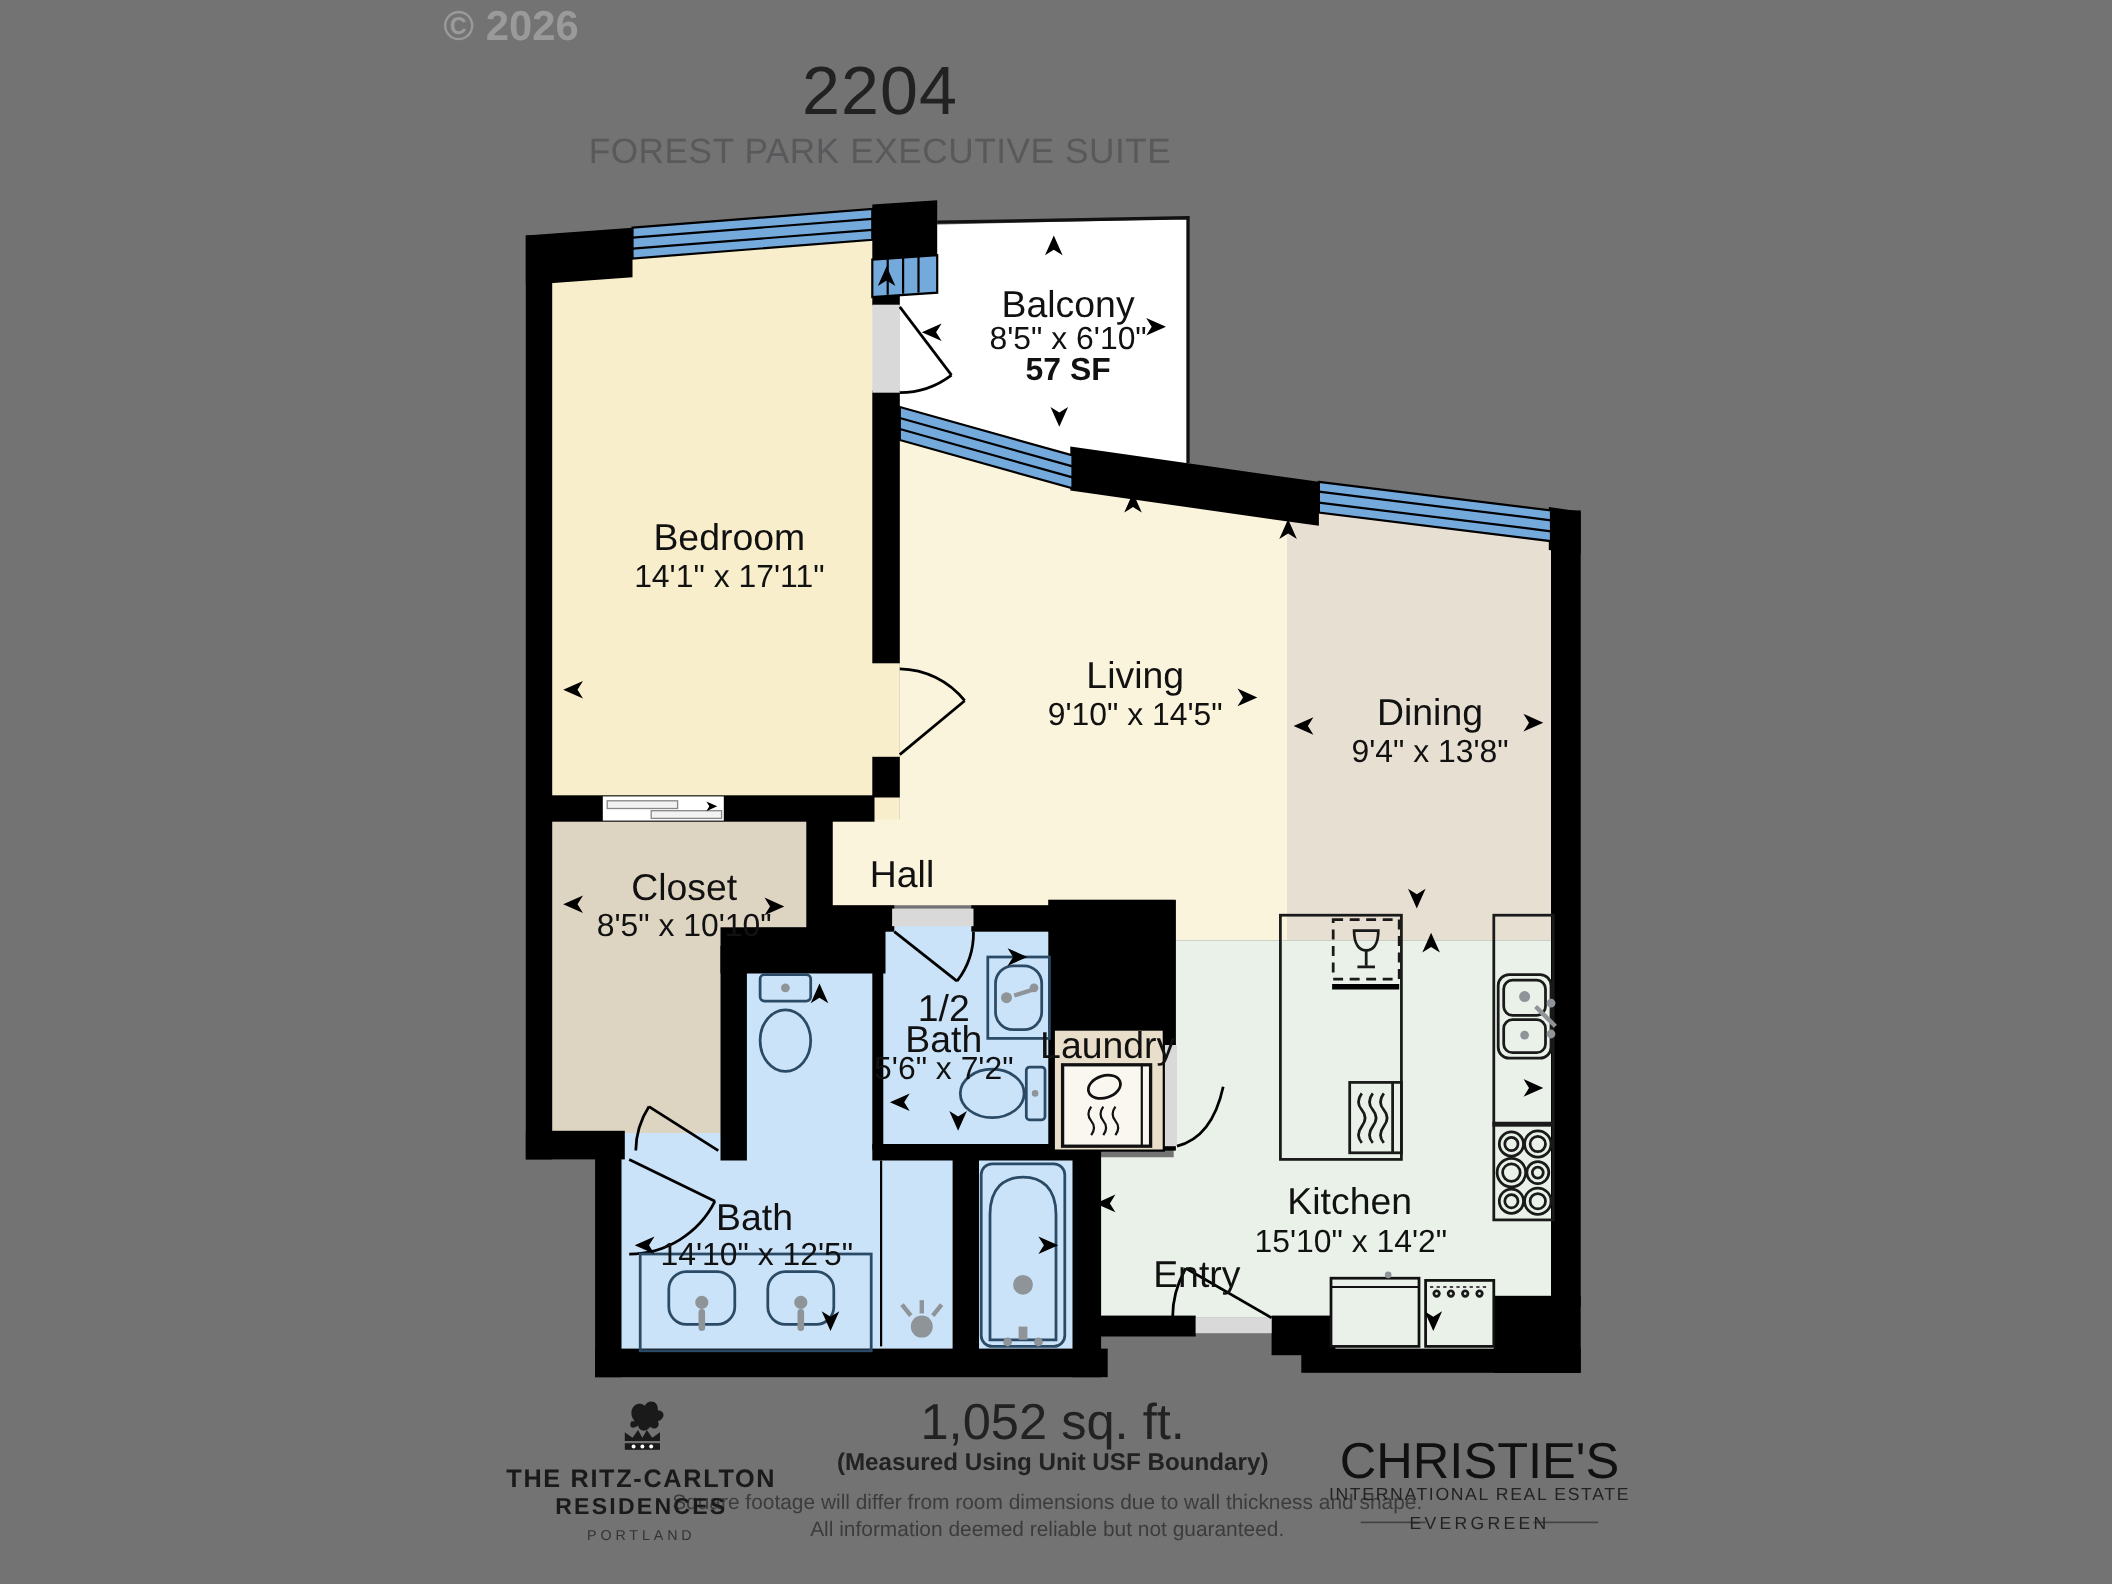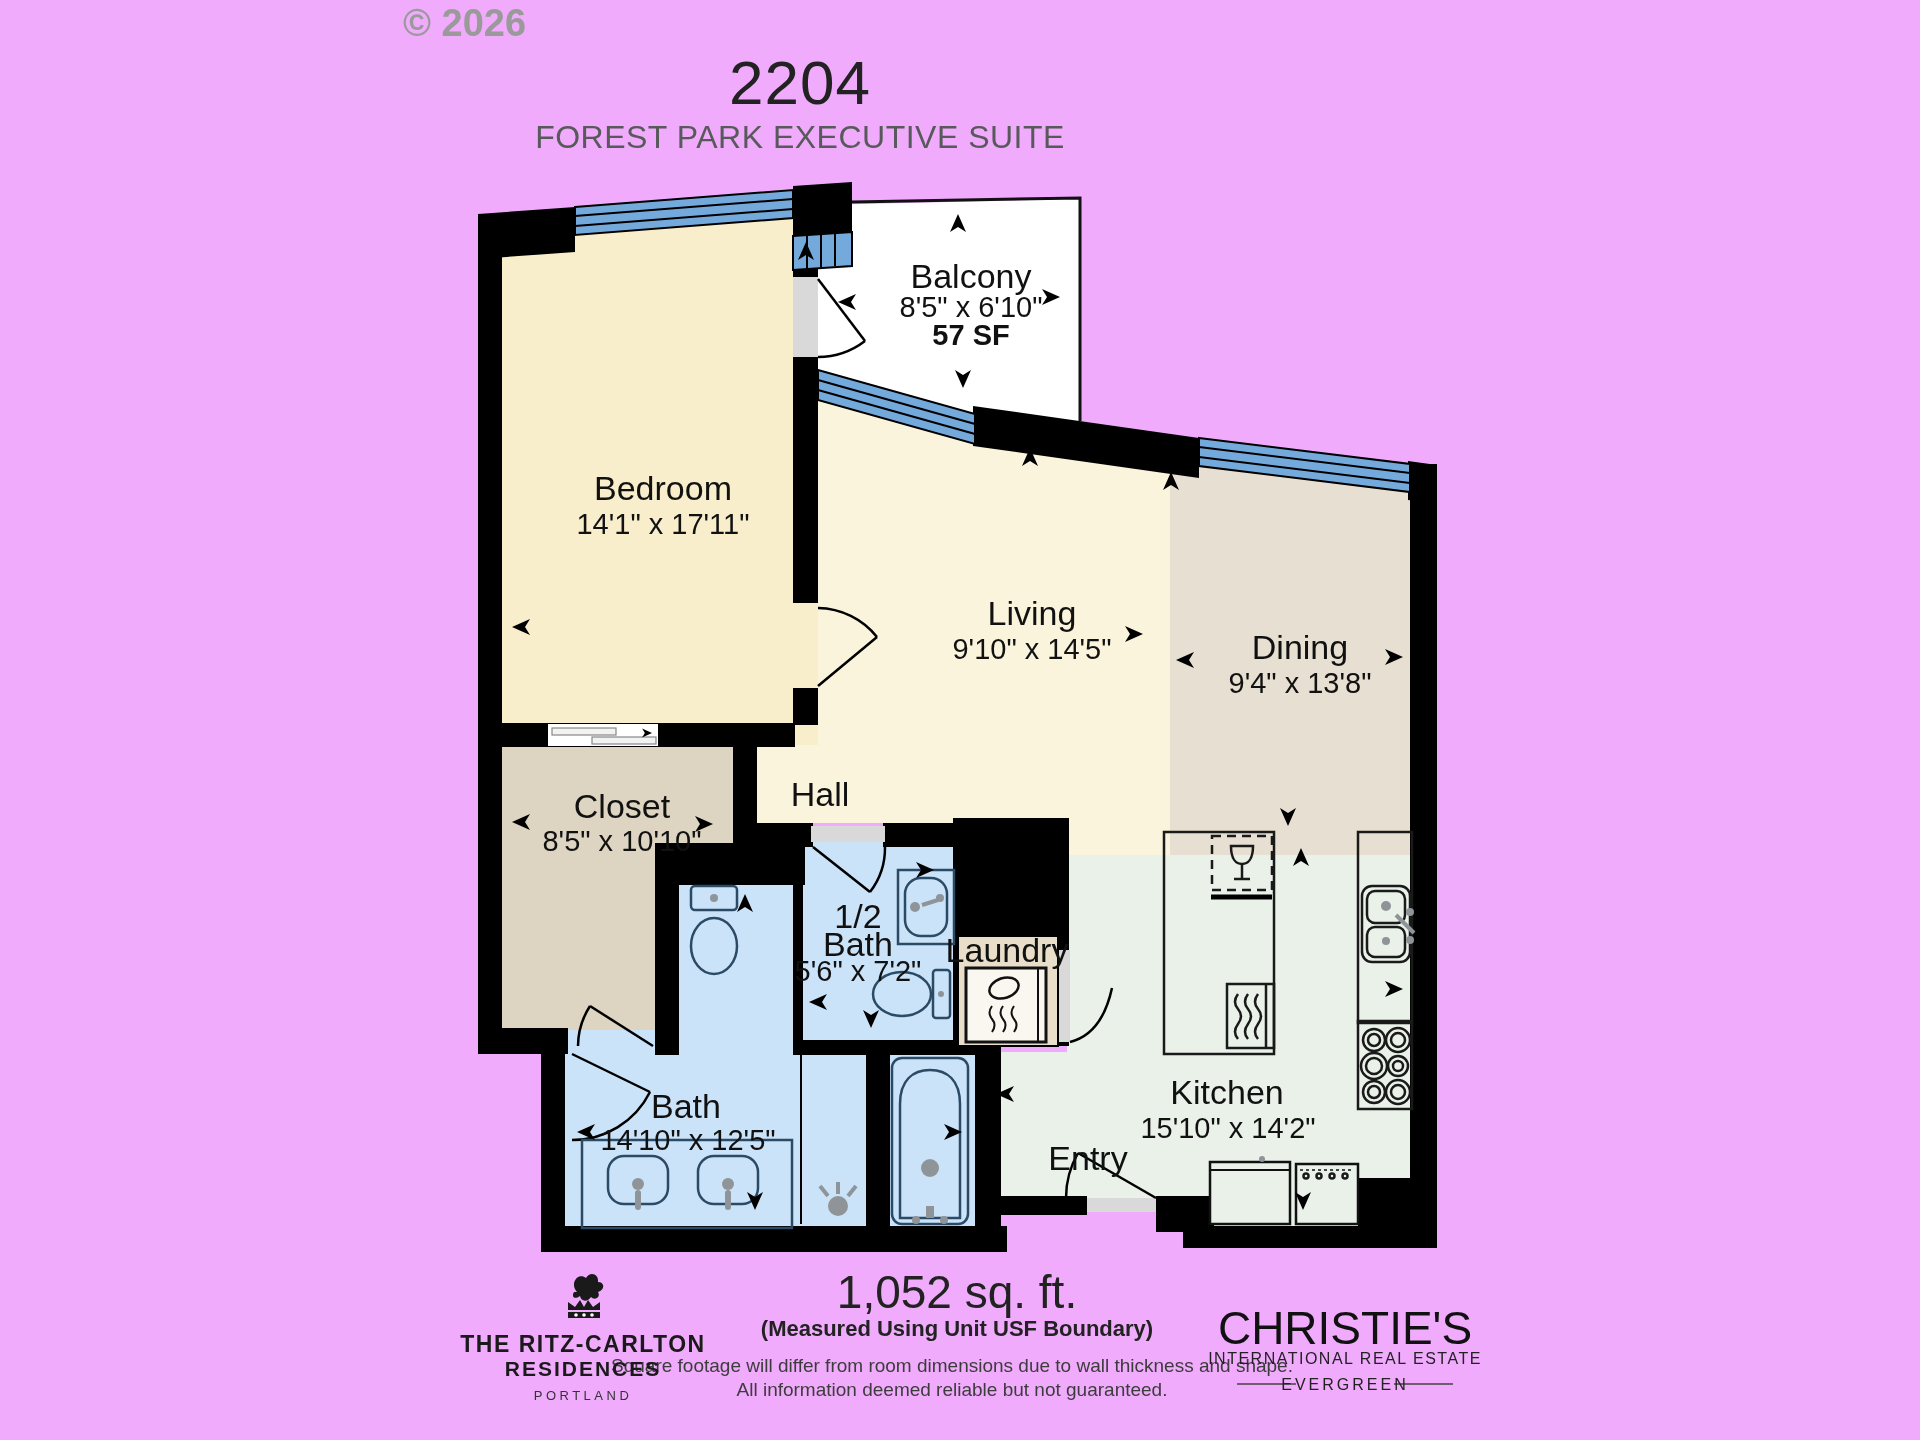--- a/index.html
+++ b/index.html
@@ -1,16 +1,16 @@
 <!DOCTYPE html>
 <html style="--c-wall: #000000; --c-window: #74A9DC; --c-door: #D9D9D9; --c-fixture: #2A4A66; --c-bedroomFill: #F8EECB; --c-livingFill: #FBF4DC; --c-closetFill: #DDD4C2; --c-diningFill: #E7DFD1; --c-kitchenFill: #E9F1E9; --c-bathFill: #CBE3F8; --c-laundryFill: #E8DEC9; --c-titleColor: #222222; --c-subtitleColor: #58595B; --c-watermarkColor: #9A9A9A;"><head>
 <meta charset="utf-8">
 <style>
   html,body{margin:0;padding:0;background:#fff;}
-  .page{position:relative;width:1920px;height:1440px;background:#f0abfc;overflow:hidden;}
+  .page{position:relative;width:1920px;height:1440px;background:#737373;overflow:hidden;}
   svg{display:block;}
   svg text{font-family:"Liberation Sans",sans-serif;}
   .wall{fill:var(--c-wall,#000);}
   .win{fill:var(--c-window,#74A9DC);stroke:#000;stroke-width:2;}
   .winline{stroke:#000;stroke-width:2;fill:none;}
   .door{fill:var(--c-door,#D9D9D9);}
   .swing{stroke:#000;stroke-width:2.5;fill:none;}
   .fix{stroke:var(--c-fixture,#2A4A66);stroke-width:2.5;fill:none;}
   .fixk{stroke:#1a1a1a;stroke-width:2.5;fill:none;}
   .gray{fill:#8f9499;}

